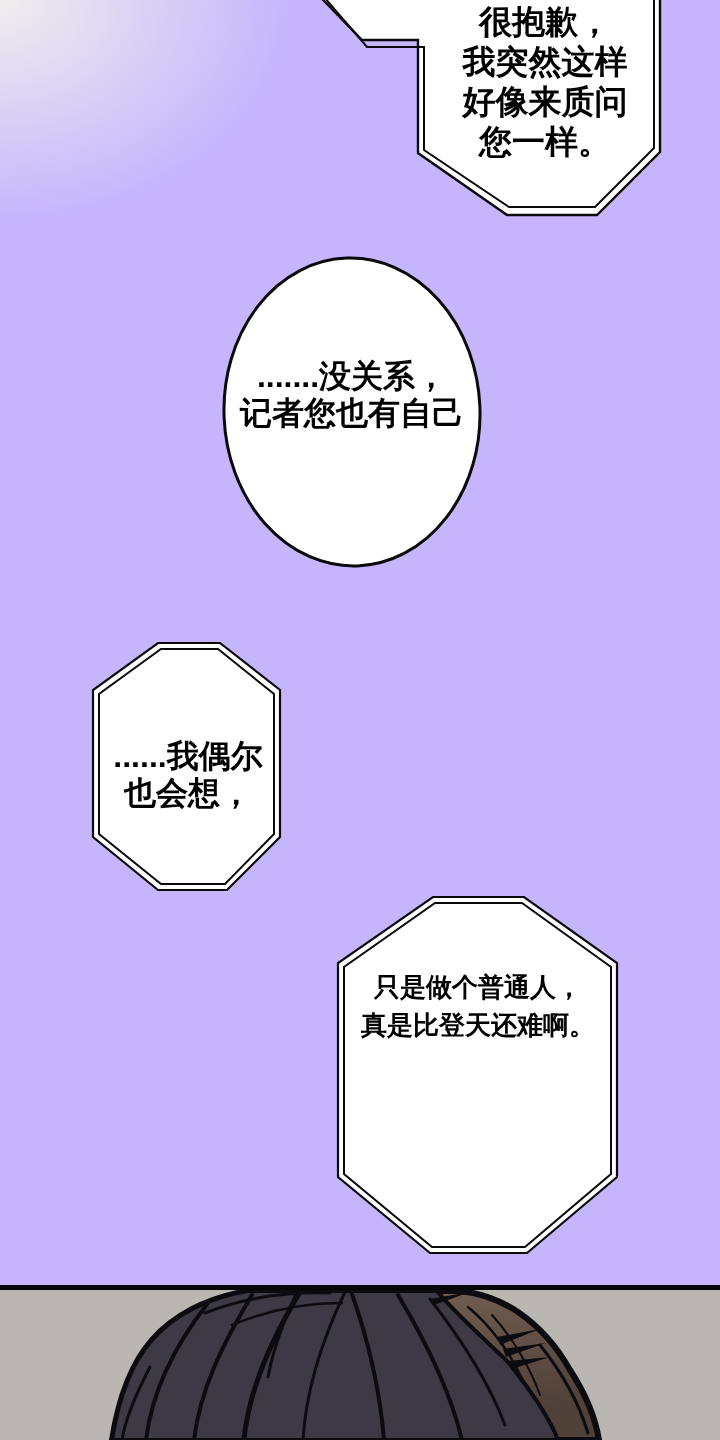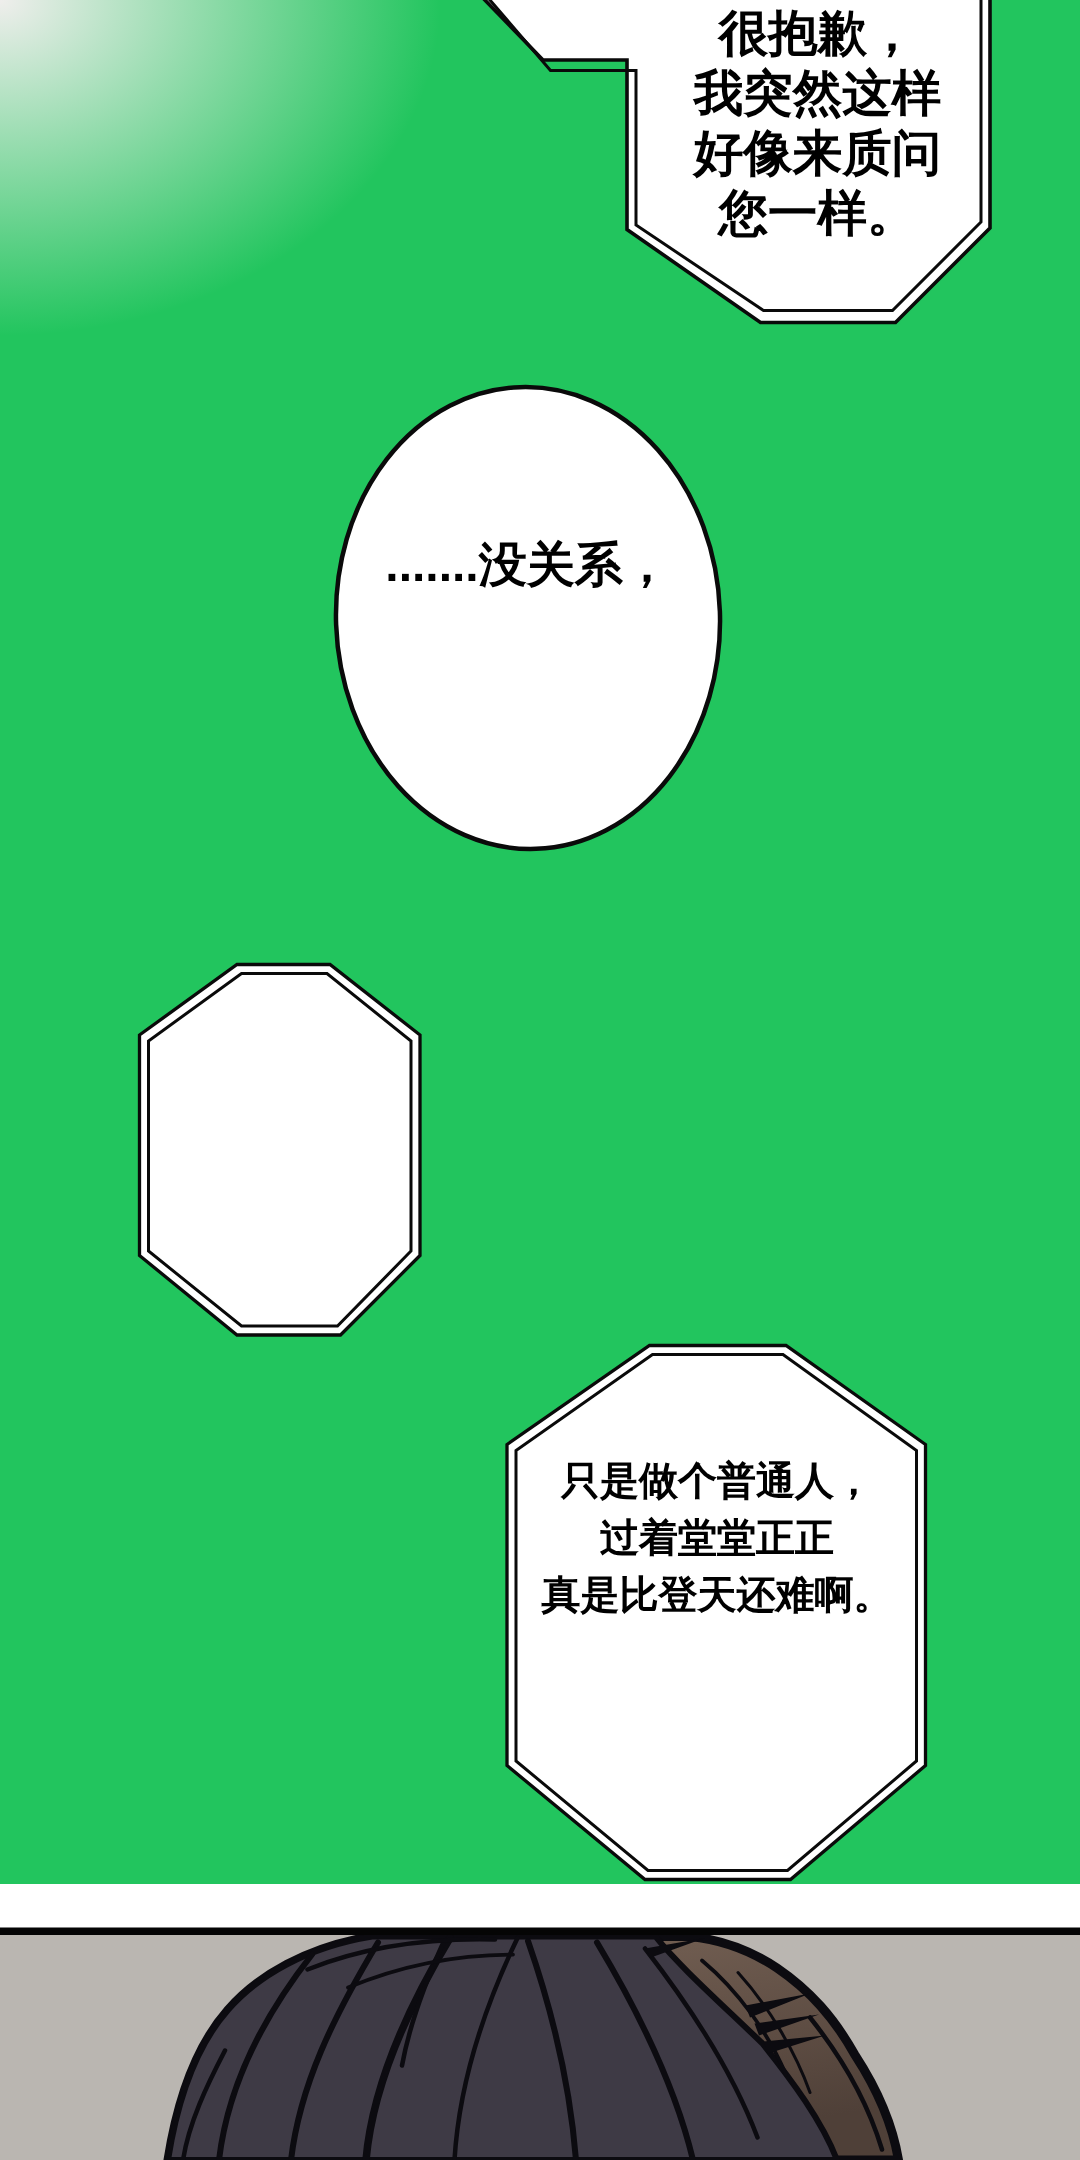--- a/index.html
+++ b/index.html
@@ -1,20 +1,20 @@
 <!DOCTYPE html>
 <html><head>
 <meta charset="utf-8">
 <style>
   html,body{margin:0;padding:0;}
   body{
     width:720px;height:1440px;background:#ffffff;overflow:hidden;
     font-family:"Liberation Sans","DejaVu Sans",sans-serif;
   }
-  .page{position:relative;width:720px;height:1256px;background:#22c55e;}
+  .page{position:relative;width:720px;height:1440px;background:#c4b5fd;}
   .page::before{
     content:"";position:absolute;left:0;top:0;width:420px;height:320px;
     background:radial-gradient(420px 320px at 0% 0%, #efeeec 0%, rgba(255,255,255,0) 70%);
     pointer-events:none;
   }
   .bubble-layer{position:absolute;left:0;top:0;width:720px;height:1440px;}
   .bubble-text{
     position:absolute;display:block;text-align:center;color:#000;
     font-weight:700;letter-spacing:0px;white-space:nowrap;
   }
@@ -58,26 +58,30 @@
 
   <div class="bubble-text bt1">
     <span>很抱歉，</span>
     <span>我突然这样</span>
     <span>好像来质问</span>
     <span>您一样。</span>
   </div>
 
   <div class="bubble-text bt2">
     <span>.......没关系，</span>
+    <span>记者您也有自己</span>
   </div>
 
+  <div class="bubble-text bt3">
+    <span>......我偶尔</span>
+    <span>也会想，</span>
+  </div>
 
   <div class="bubble-text bt4">
     <span>只是做个普通人，</span>
-    <span>过着堂堂正正</span>
     <span>真是比登天还难啊。</span>
   </div>
 
   <div class="panel">
     <svg width="720" height="150" viewBox="0 0 720 150">
       <defs>
         <linearGradient id="brownGrad" x1="0" y1="0" x2="0.55" y2="1">
           <stop offset="0" stop-color="#7e695b"></stop>
           <stop offset="1" stop-color="#4f4038"></stop>
         </linearGradient>

